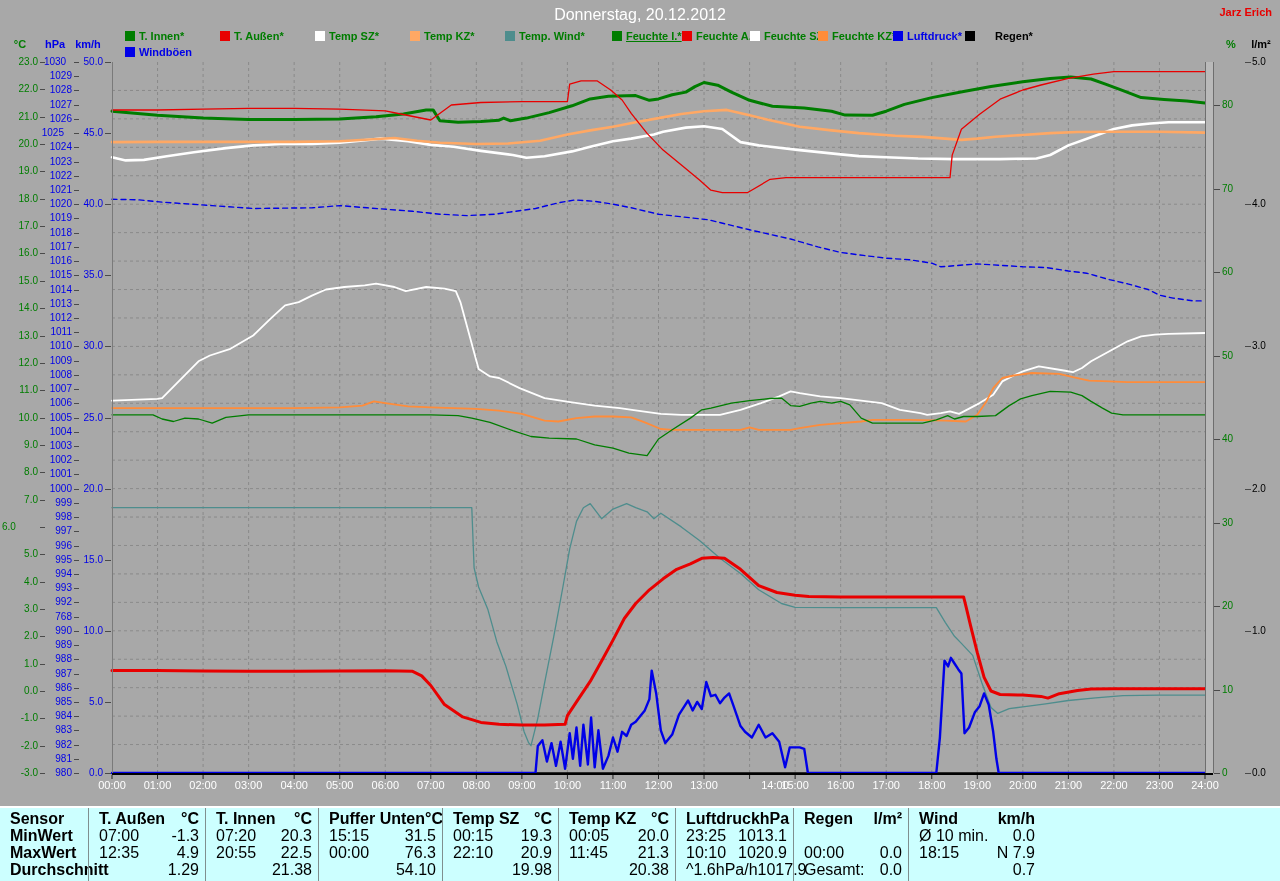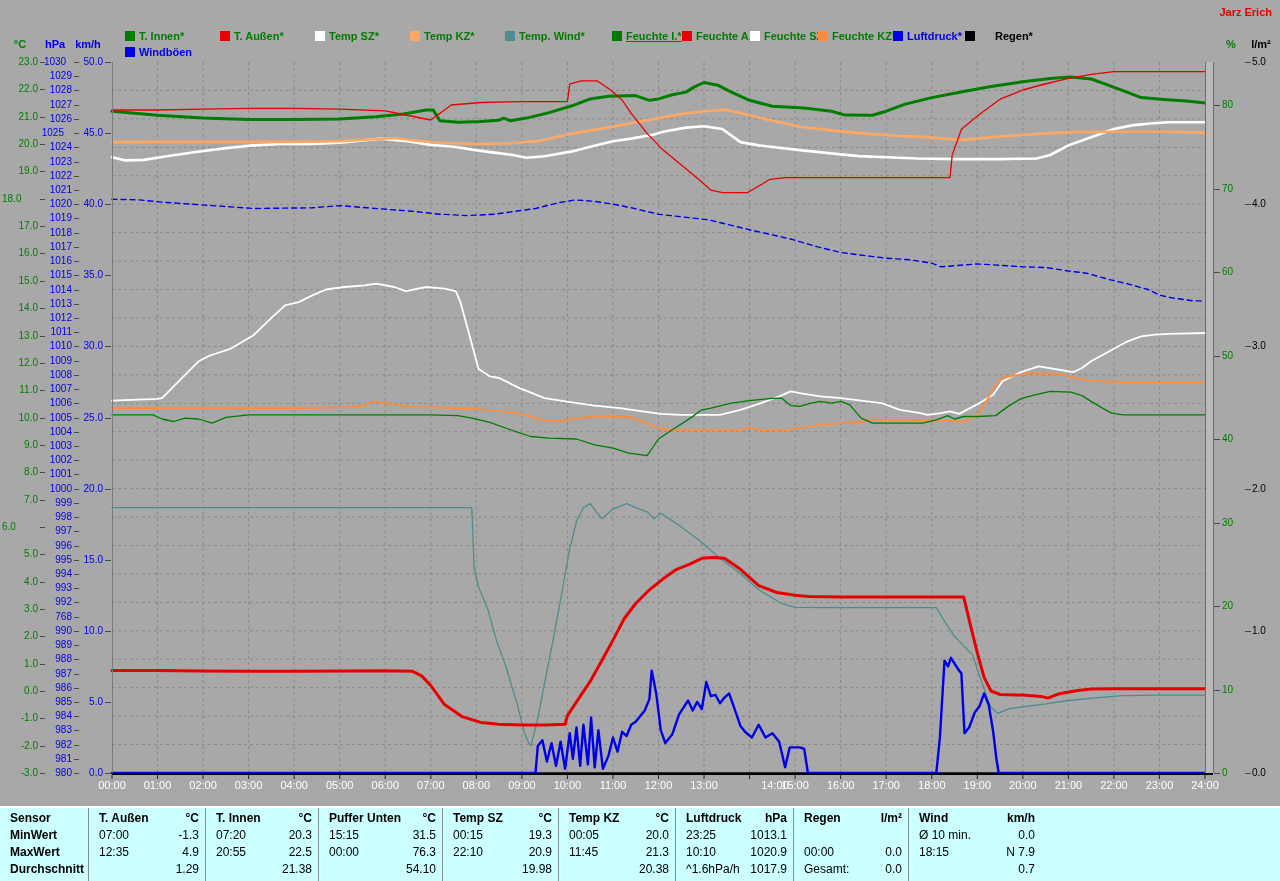--- a/index.html
+++ b/index.html
@@ -15,29 +15,30 @@
   .tick{height:1px;background:#4a4a4a;}
   .xlabel{font-size:11px;color:#ffffff;text-align:center;width:44px;}
   #plot-frame-right{top:62px;left:1205px;width:7px;height:711px;background:#b9b9b9;
         border-left:1px solid #6e6e6e;border-right:1px solid #6e6e6e;}
   #plot-frame-left{top:62px;left:112px;width:1px;height:711px;background:#7a7a7a;}
   #table-panel{top:806px;left:0;width:1280px;height:75px;background:#ccffff;border-top:2px solid #ffffff;
         box-sizing:border-box;display:flex;color:#000;}
   .tcol{box-sizing:border-box;flex:0 0 auto;padding-top:2px;}
   .tcol + .tcol{border-left:1px solid #7f8f8f;}
   .trow{height:17px;line-height:17px;display:flex;justify-content:space-between;
-        font-size:12px;padding:0 6px 0 10px;white-space:nowrap;box-sizing:border-box;}
+        font-size:16px;padding:0 6px 0 10px;white-space:nowrap;box-sizing:border-box;}
   .trow.thead{font-weight:bold;}
   .tlabel{font-weight:bold;}
   .tcol-wind .trow{width:132px;}
 </style>
 </head>
 <body>
 
 <div id="stage">
+  <div class="abs" id="title">Donnerstag, 20.12.2012</div>
   <div class="abs" id="watermark">Jarz Erich</div>
 
   <div class="abs" id="legend">
       <div class="legend-item abs" style="left: 125px; top: 30px;">
         <span class="legend-swatch" style="background: rgb(0, 125, 0);"></span>
         <span style="color: rgb(0, 125, 0);">T. Innen*</span>
       </div>
       <div class="legend-item abs" style="left: 220px; top: 30px;">
         <span class="legend-swatch" style="background: rgb(232, 0, 0);"></span>
         <span style="color: rgb(0, 125, 0);">T. Außen*</span>
@@ -94,21 +95,21 @@
       <div class="abs axis-label" style="left: 2px; top: 57px; width: 36px; text-align: right; color: rgb(0, 125, 0);">23.0</div>
       <div class="abs tick" style="left: 40px; top: 62px; width: 5px;"></div>
       <div class="abs axis-label" style="left: 2px; top: 84.3px; width: 36px; text-align: right; color: rgb(0, 125, 0);">22.0</div>
       <div class="abs tick" style="left: 40px; top: 89.3px; width: 5px;"></div>
       <div class="abs axis-label" style="left: 2px; top: 111.7px; width: 36px; text-align: right; color: rgb(0, 125, 0);">21.0</div>
       <div class="abs tick" style="left: 40px; top: 116.7px; width: 5px;"></div>
       <div class="abs axis-label" style="left: 2px; top: 139px; width: 36px; text-align: right; color: rgb(0, 125, 0);">20.0</div>
       <div class="abs tick" style="left: 40px; top: 144px; width: 5px;"></div>
       <div class="abs axis-label" style="left: 2px; top: 166.4px; width: 36px; text-align: right; color: rgb(0, 125, 0);">19.0</div>
       <div class="abs tick" style="left: 40px; top: 171.4px; width: 5px;"></div>
-      <div class="abs axis-label" style="left: 2px; top: 193.7px; width: 36px; color: rgb(0, 125, 0);">18.0</div>
+      <div class="abs axis-label" style="left: 2px; top: 193.7px; width: 36px; text-align: right; color: rgb(0, 125, 0);">18.0</div>
       <div class="abs tick" style="left: 40px; top: 198.7px; width: 5px;"></div>
       <div class="abs axis-label" style="left: 2px; top: 221.1px; width: 36px; text-align: right; color: rgb(0, 125, 0);">17.0</div>
       <div class="abs tick" style="left: 40px; top: 226.1px; width: 5px;"></div>
       <div class="abs axis-label" style="left: 2px; top: 248.4px; width: 36px; text-align: right; color: rgb(0, 125, 0);">16.0</div>
       <div class="abs tick" style="left: 40px; top: 253.4px; width: 5px;"></div>
       <div class="abs axis-label" style="left: 2px; top: 275.8px; width: 36px; text-align: right; color: rgb(0, 125, 0);">15.0</div>
       <div class="abs tick" style="left: 40px; top: 280.8px; width: 5px;"></div>
       <div class="abs axis-label" style="left: 2px; top: 303.1px; width: 36px; text-align: right; color: rgb(0, 125, 0);">14.0</div>
       <div class="abs tick" style="left: 40px; top: 308.1px; width: 5px;"></div>
       <div class="abs axis-label" style="left: 2px; top: 330.5px; width: 36px; text-align: right; color: rgb(0, 125, 0);">13.0</div>

